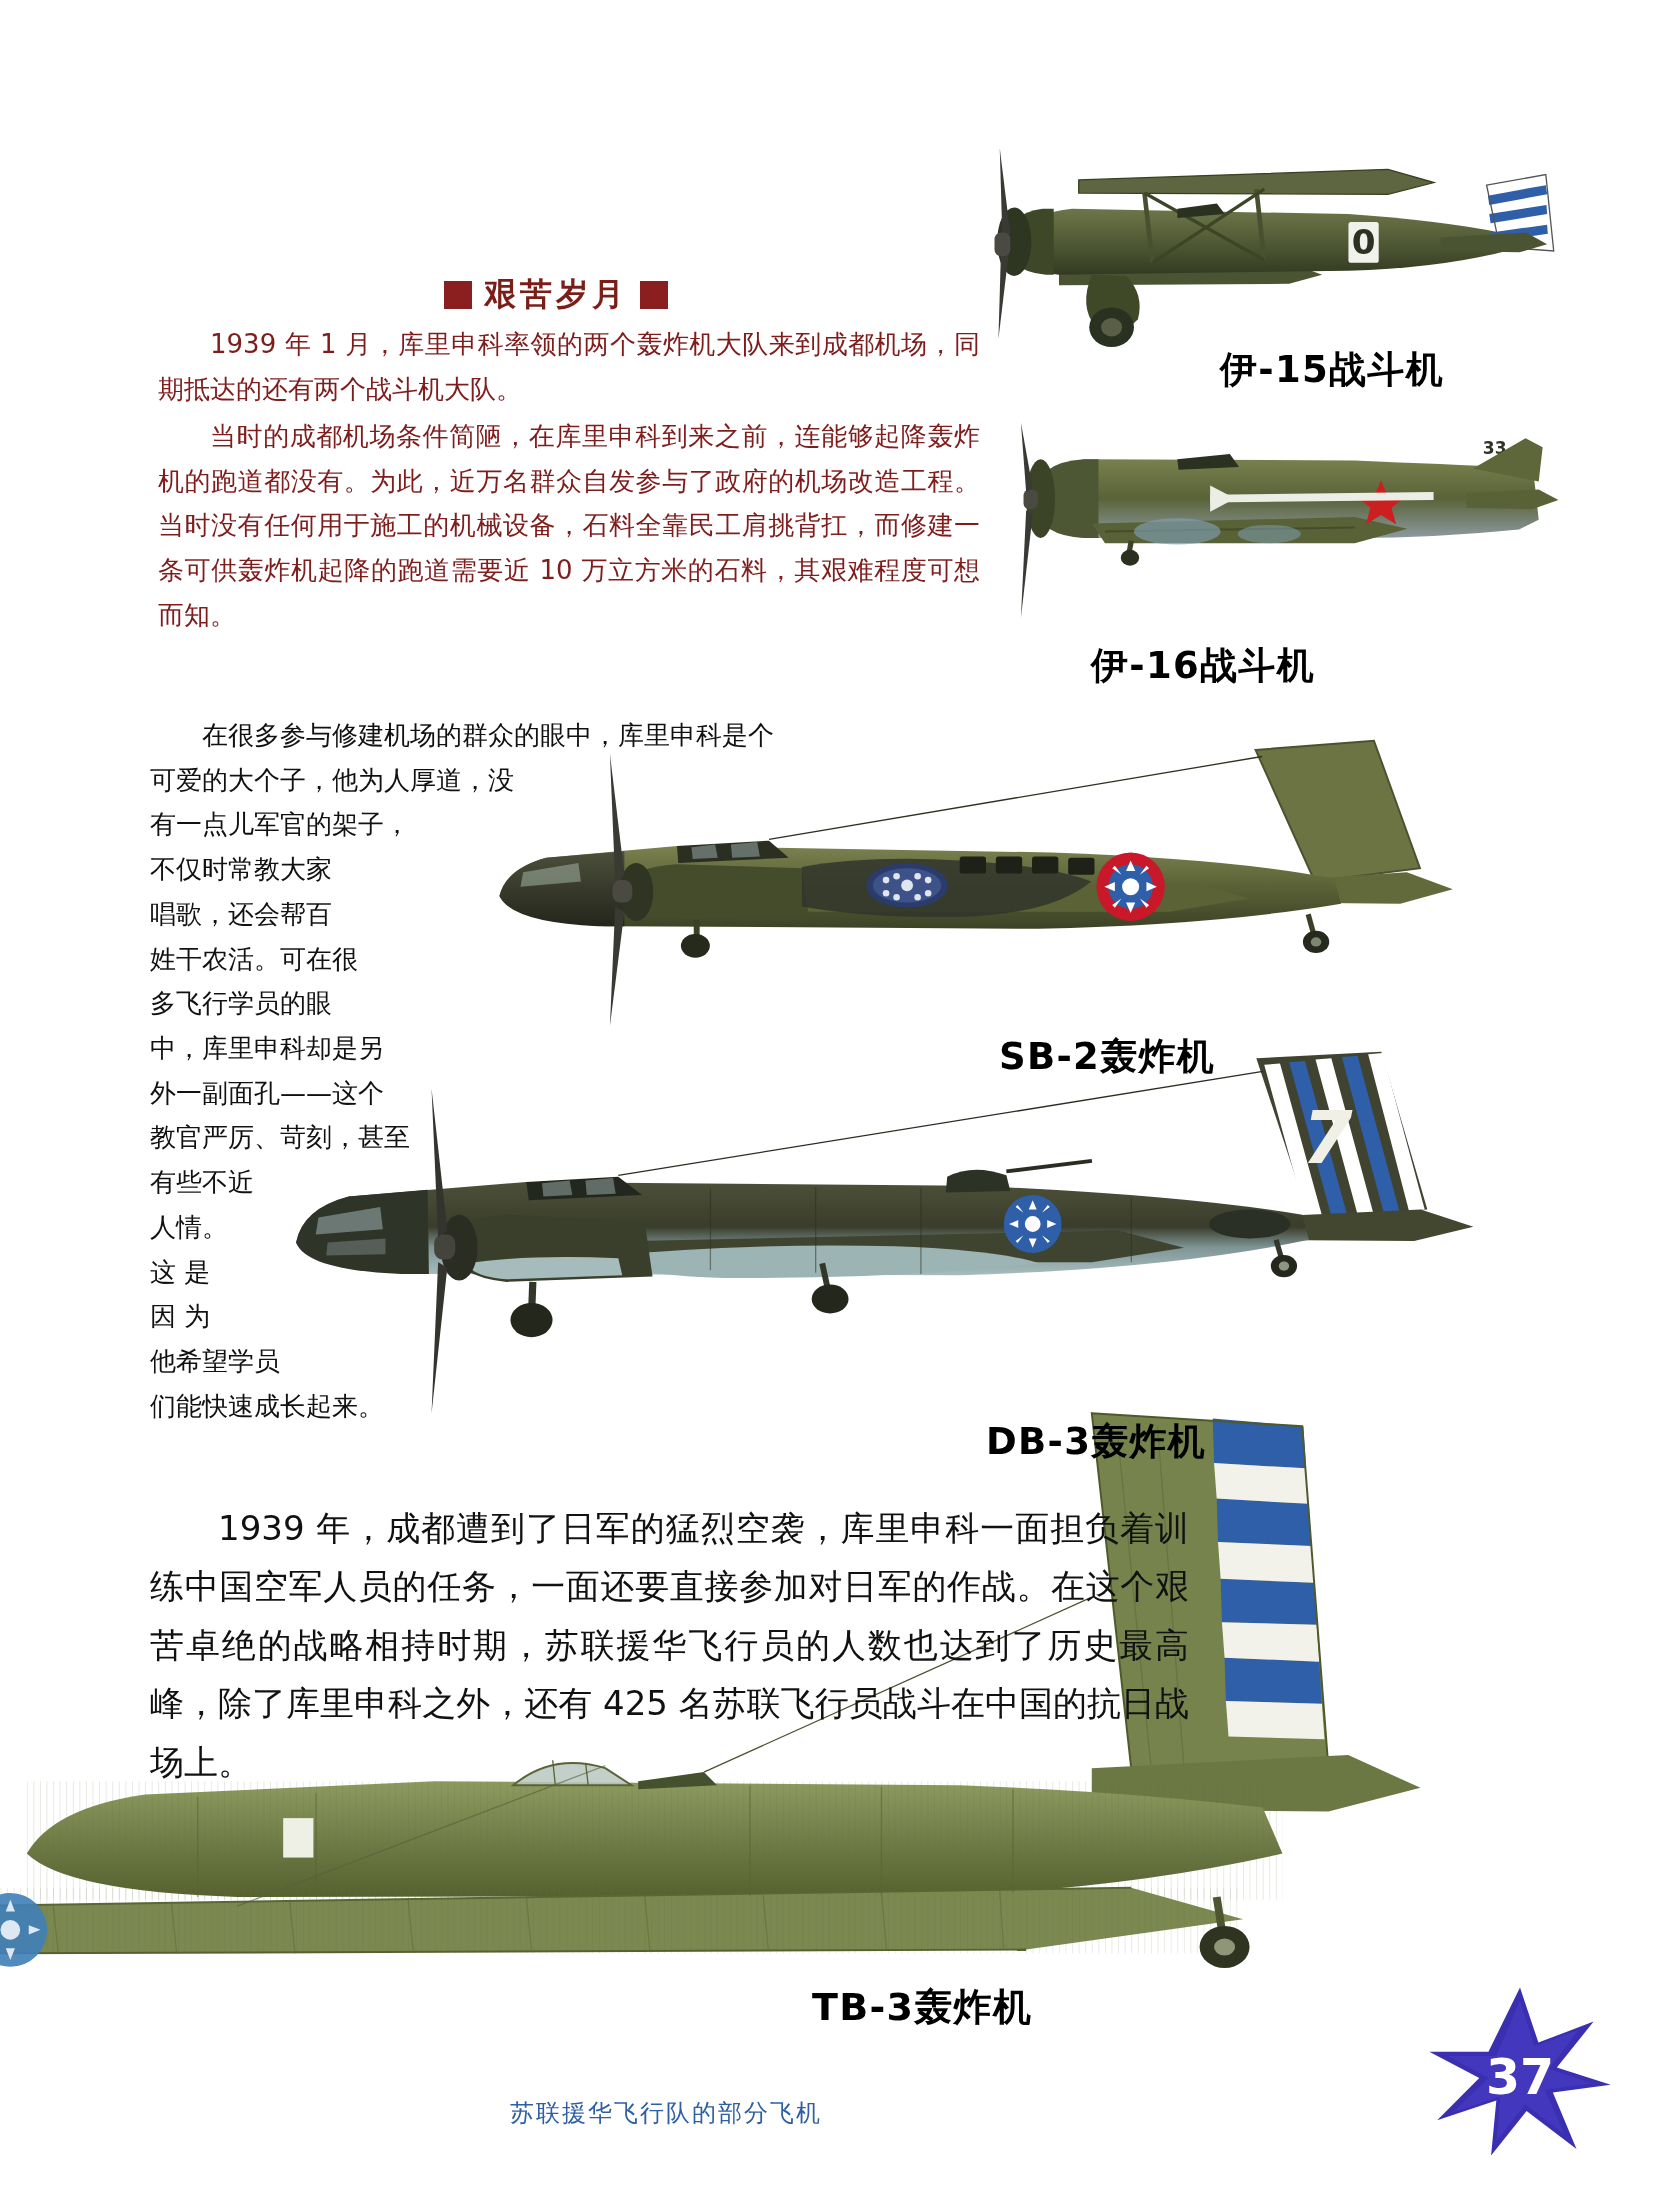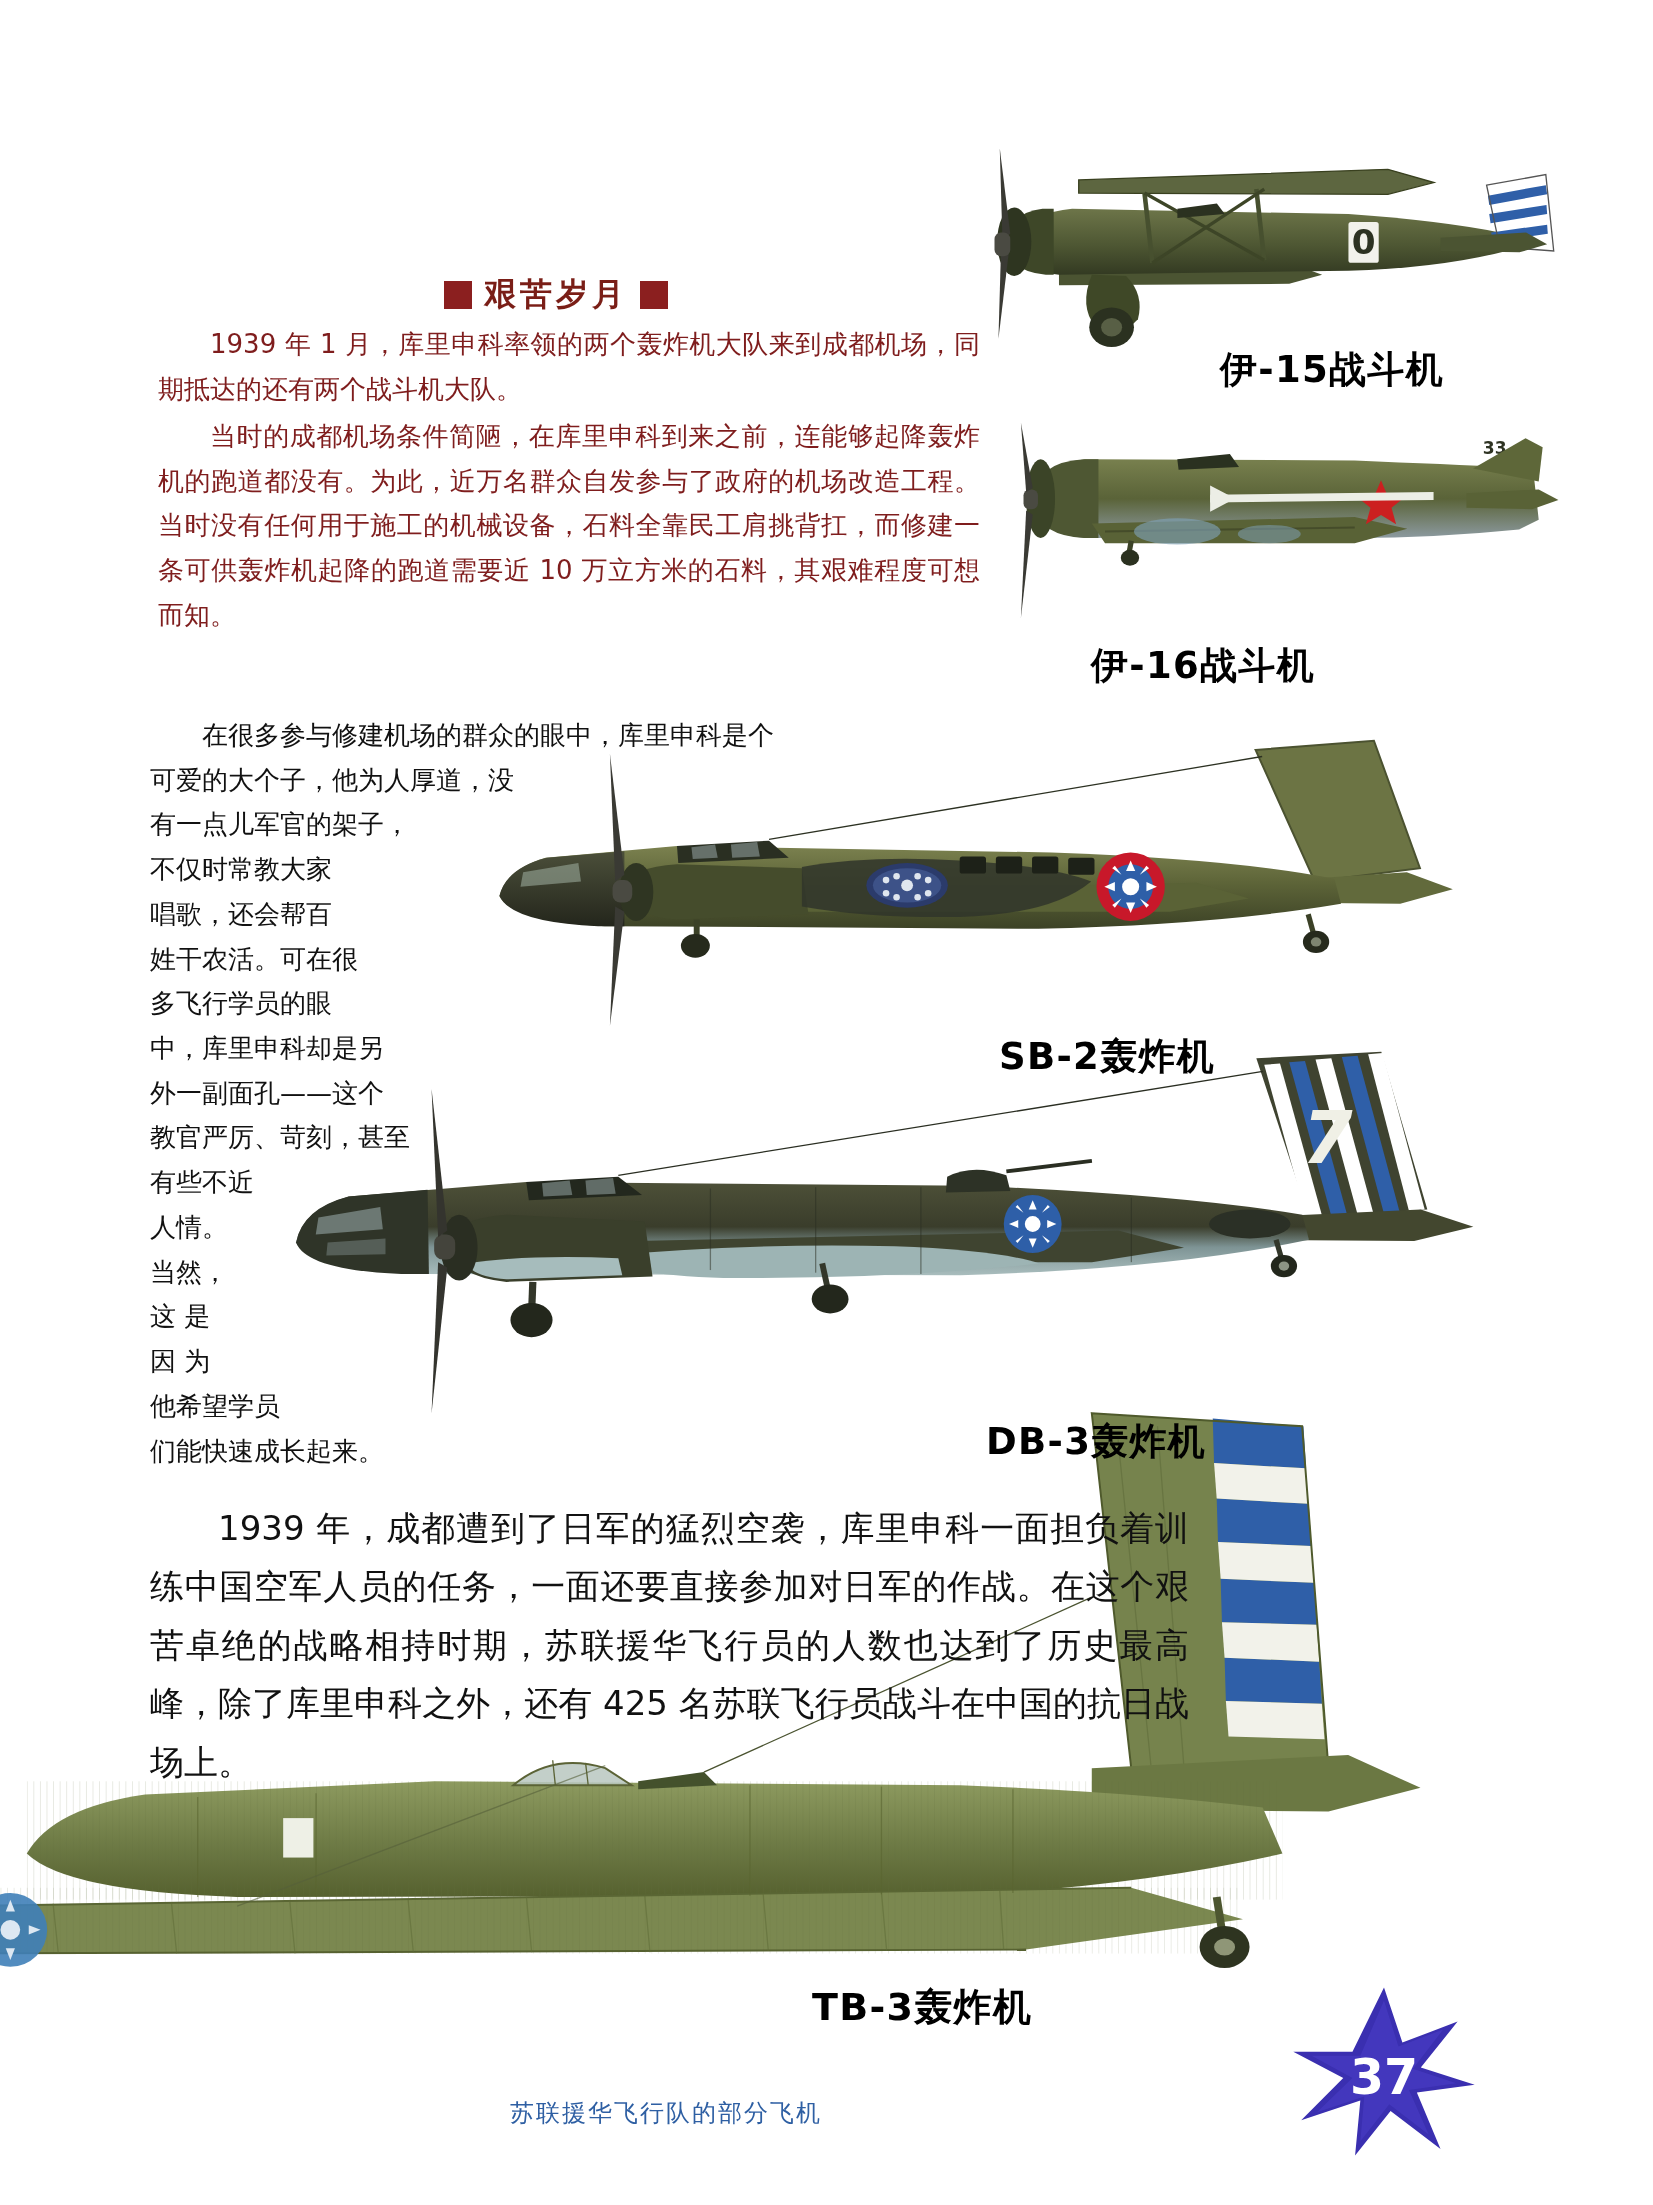--- a/index.html
+++ b/index.html
@@ -105,21 +105,21 @@
     top: 2097px;
     font-family: Liberation Sans, sans-serif;
     font-size: 24px;
     color: #2e5fa3;
     letter-spacing: 2px;
   }
 
   
   .page-badge {
     position: absolute;
-    left: 1292px;
+    left: 1428px;
     top: 1986px;
     width: 184px;
     height: 171px;
   }
   .page-badge svg { display: block; }
   .page-num {
     position: absolute;
     left: 0; top: 0;
     width: 184px; height: 171px;
     display: flex;
@@ -507,21 +507,20 @@
   <span class="nline">有一点儿军官的架子，</span>
   <span class="nline">不仅时常教大家</span>
   <span class="nline">唱歌，还会帮百</span>
   <span class="nline">姓干农活。可在很</span>
   <span class="nline">多飞行学员的眼</span>
   <span class="nline">中，库里申科却是另</span>
   <span class="nline">外一副面孔——这个</span>
   <span class="nline">教官严厉、苛刻，甚至</span>
   <span class="nline">有些不近</span>
   <span class="nline">人情。</span>
-  <span class="nline">当然，</span>
   <span class="nline">这 是</span>
   <span class="nline">因 为</span>
   <span class="nline">他希望学员</span>
   <span class="nline">们能快速成长起来。</span>
 </div>
 
 <div class="tail-col">
   <p>1939 年，成都遭到了日军的猛烈空袭，库里申科一面担负着训练中国空军人员的任务，一面还要直接参加对日军的作战。在这个艰苦卓绝的战略相持时期，苏联援华飞行员的人数也达到了历史最高峰，除了库里申科之外，还有 425 名苏联飞行员战斗在中国的抗日战场上。</p>
 </div>
 

